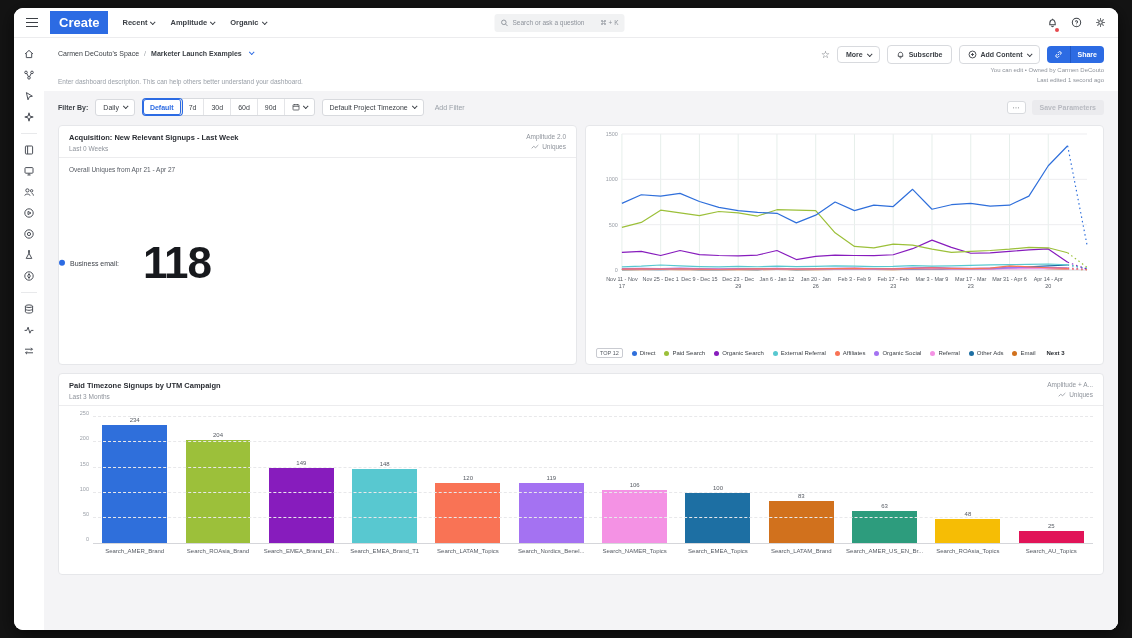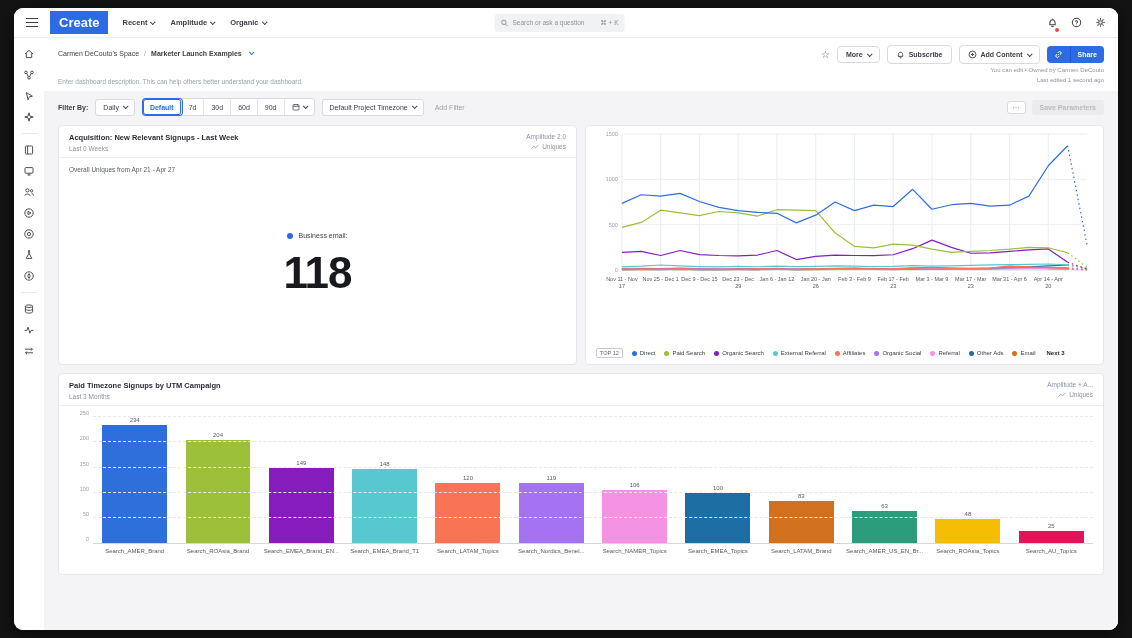--- a/index.html
+++ b/index.html
@@ -60,21 +60,21 @@
   .card-head { display:flex; justify-content:space-between; padding:7px 10px 5px 10px; }
   .ch-title { font-size:7.5px; font-weight:bold; color:#2a2d33; }
   .ch-sub { font-size:6.5px; color:#8e939b; margin-top:3px; }
   .ch-right { text-align:right; font-size:6.5px; color:#8e939b; }
   .ch-metric { margin-top:3px; display:flex; align-items:center; gap:3px; justify-content:flex-end; }
   .divider { border-top:1px solid #ececee; }
 
   .kpi-card { width:519px; height:240px; display:flex; flex-direction:column; }
   .kpi-body { flex:1; position:relative; }
   .kpi-context { position:absolute; left:10px; top:8px; font-size:6.5px; color:#565b63; }
-  .kpi-center { position:absolute; left:0; right:0; top:50%; transform:translateY(-46%); display:flex; flex-direction:column; align-items:center; gap:12px; }
+  .kpi-center { position:absolute; left:0; right:0; top:50%; transform:translateY(-46%); display:flex; flex-direction:row; align-items:center; gap:24px; }
   .kpi-series { display:flex; align-items:center; gap:5px; font-size:7px; color:#3f434a; }
   .kpi-dot { width:6px; height:6px; border-radius:50%; }
   .kpi-value { font-size:44px; font-weight:600; color:#17191d; letter-spacing:-1px; line-height:1; }
 
   .line-card { width:519px; height:240px; display:flex; flex-direction:column; }
   .line-body { flex:1; padding:2px 10px 0 10px; }
   .legend { display:flex; align-items:center; gap:9px; padding:2px 10px 6px 10px; font-size:6px; color:#3c4046; flex-wrap:nowrap; }
   .lg-badge { border:1px solid #c9cbd1; border-radius:2px; padding:1px 3px; font-size:5.5px; color:#565b63; }
   .lg-item { display:flex; align-items:center; gap:3px; white-space:nowrap; }
   .lg-dot { width:5px; height:5px; border-radius:50%; }

